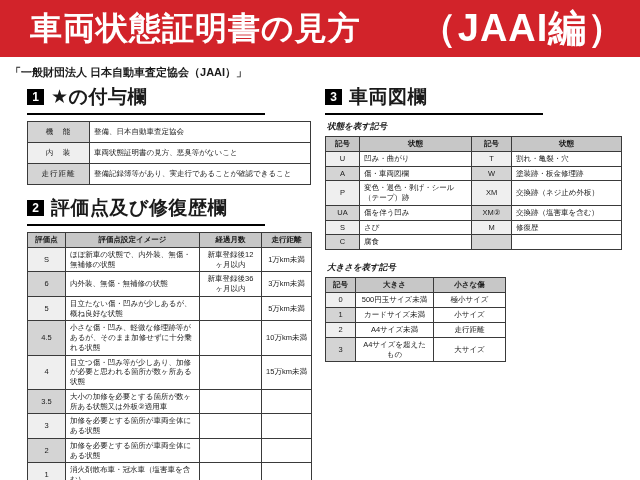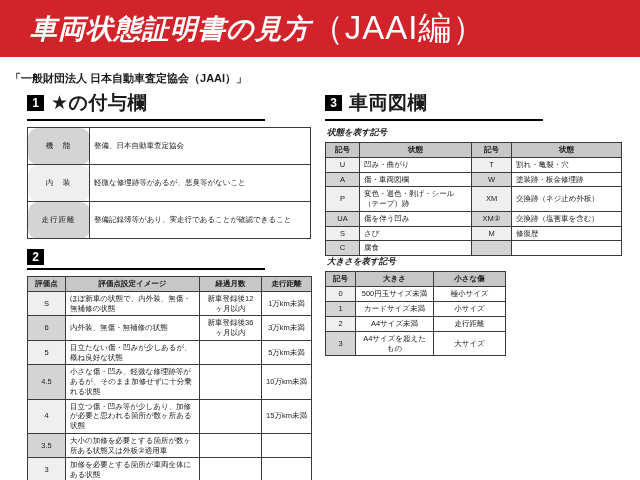--- a/index.html
+++ b/index.html
@@ -1,24 +1,24 @@
 <!DOCTYPE html>
 <html><head>
 <meta charset="utf-8">
 <style>
   * { margin:0; padding:0; box-sizing:border-box; }
   html,body { width:640px; height:480px; background:#fff; overflow:hidden;
     font-family:"Liberation Sans","DejaVu Sans",sans-serif; color:#1a1a1a; }
 
   
   .banner { height:57px; background:#d2232a; display:flex; align-items:center; padding-left:30px; }
-  .banner-title { color:#fff; font-weight:bold; font-size:27px; letter-spacing:1px;font-style:italic; }
-  .banner-edition { color:#fff; font-weight:normal; font-size:33px; letter-spacing:1px; }
-
-  .subtitle { font-size:11px; font-weight:bold; padding:14px 0 4px 10px; }
+  .banner-title { color:#fff; font-weight:bold; font-size:32px; letter-spacing:1px; }
+  .banner-edition { color:#fff; font-weight:bold; font-size:38px; margin-left:58px; letter-spacing:1px; }
+
+  .subtitle { font-size:11px; font-weight:bold; padding:8px 0 4px 10px; }
 
   
   .content { display:flex; padding-left:27px; }
   .col-left  { width:286px; }
   .col-right { width:302px; margin-left:12px; }
 
   
   .sec-head { display:flex; align-items:center; border-bottom:2.5px solid #000;
               padding-bottom:3px; margin-bottom:6px; }
   .sec-head.w1 { width:238px; }
@@ -30,21 +30,21 @@
   .sub-label { font-weight:bold; font-size:8.5px; margin:4px 0 3px 2px;font-style:italic; }
 
   
   table { border-collapse:collapse; table-layout:fixed; }
   td, th { border:1px solid #3a3a3a; font-size:7.5px; line-height:1.3;
            padding:2px 4px; vertical-align:middle; }
   th { background:#c7c7c7; font-weight:bold; text-align:center; }
 
   
   .t-star { width:284px; margin-top:2px; }
-  .t-star td { height:37px;border-radius:10px; }
+  .t-star td { height:21px; }
   .t-star td.lab { width:62px; text-align:center; letter-spacing:1px; }
   .t-star tr:nth-child(odd)  td.lab { background:#d4d4d4; }
   .t-star tr:nth-child(even) td.lab { background:#efefef; }
 
   
   .t-eval { width:284px; margin-top:2px; }
   .t-eval td { height:15px; }
   .t-eval td.pt { text-align:center; }
   .t-eval tbody tr:nth-child(odd)  td.pt { background:#efefef; }
   .t-eval tbody tr:nth-child(even) td.pt { background:#d4d4d4; }
@@ -83,31 +83,32 @@
     </div>
 
     <table class="t-star">
       <tbody>
           <tr>
         <td class="lab">機　能</td>
         <td>整備、日本自動車査定協会</td>
       </tr>
       <tr>
         <td class="lab">内　装</td>
-        <td>軽微な修理跡等があるが、悪臭等がないこと</td>
+        <td>車両状態証明書の見方、悪臭等がないこと</td>
       </tr>
       <tr>
         <td class="lab">走行距離</td>
         <td>整備記録簿等があり、実走行であることが確認できること</td>
       </tr>
     </tbody>
       </table>
 
     <div class="sec-head w1" style="margin-top:10px">
       <span class="sec-num">2</span>
+      <span class="sec-title">評価点及び修復歴欄</span>
     </div>
 
     <table class="t-eval">
       <colgroup>
           <col style="width:38px">
           <col style="width:134px">
           <col style="width:62px">
           <col style="width:50px">
         </colgroup>
       <thead>
@@ -235,21 +236,21 @@
         </tr>
         <tr>
           <td class="sym">C</td>
           <td>腐食</td>
           <td class="sym"></td>
           <td></td>
         </tr>
       </tbody>
     </table>
 
-    <div class="sub-label" style="margin-top:0">大きさを表す記号</div>
+    <div class="sub-label" style="margin-top:12px">大きさを表す記号</div>
 
     <table class="t-size">
       <colgroup>
           <col style="width:30px">
           <col style="width:78px">
           <col style="width:72px">
         </colgroup>
       <thead>
         <tr>
           <th>記号</th>

